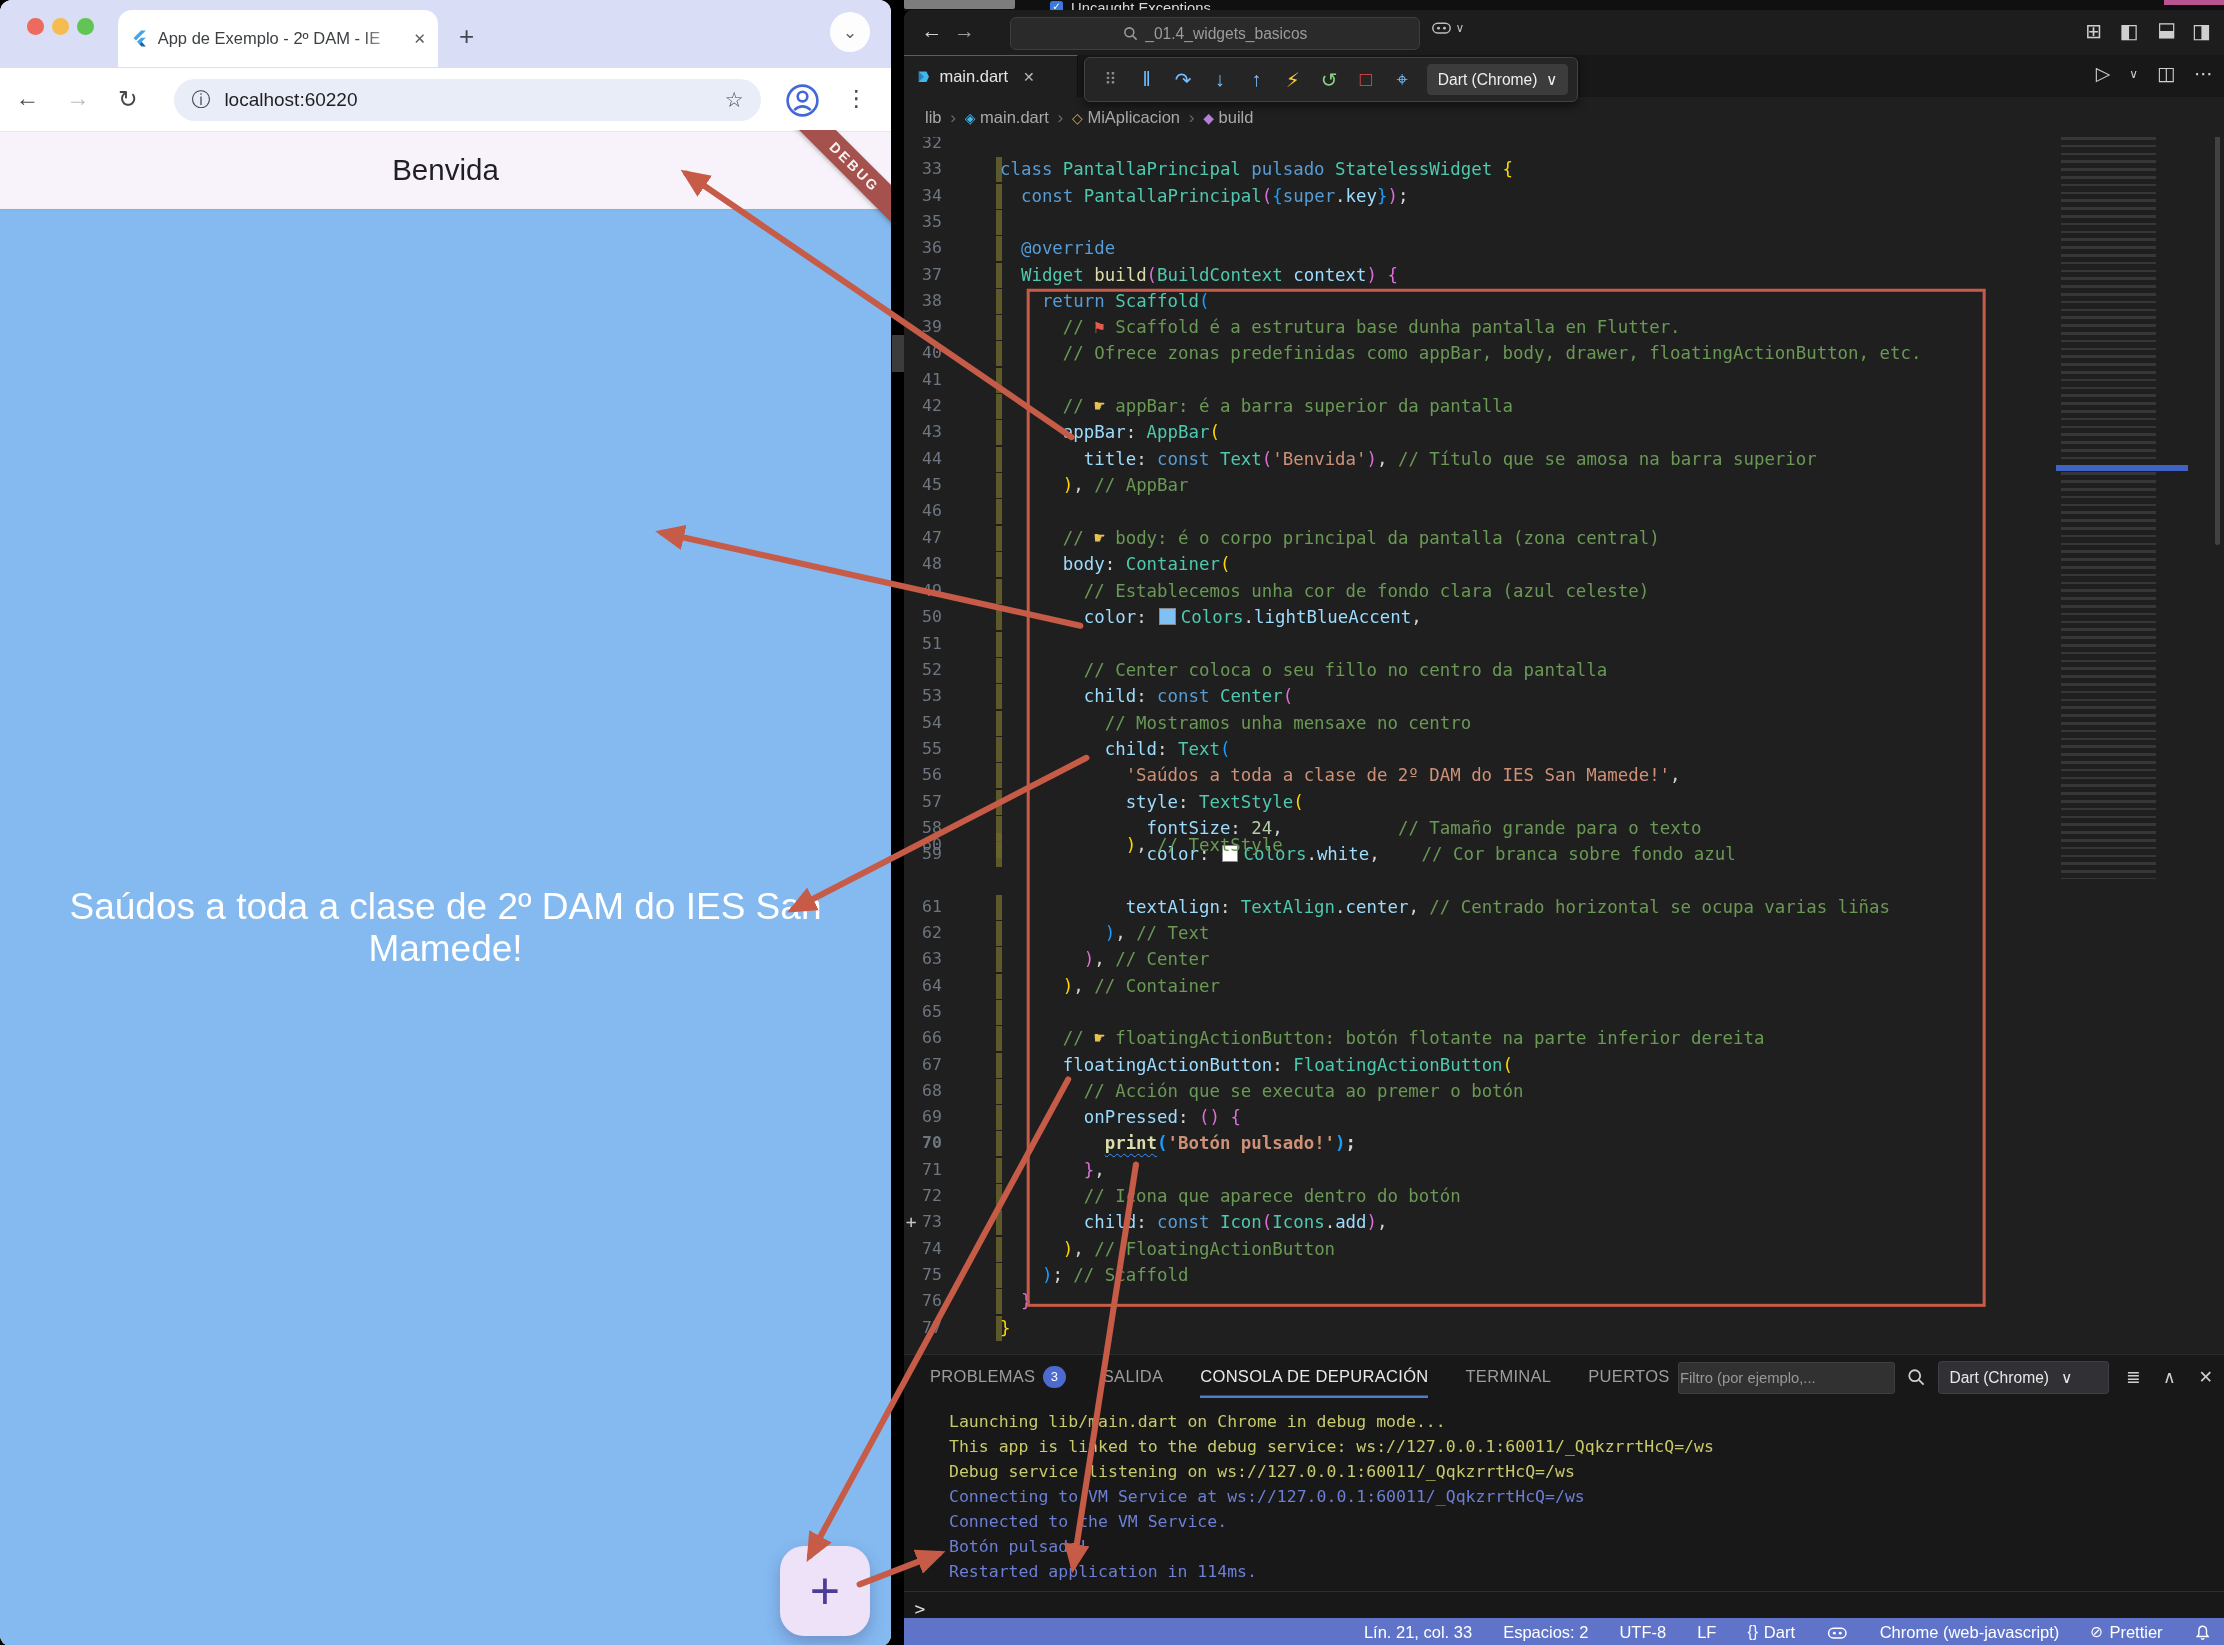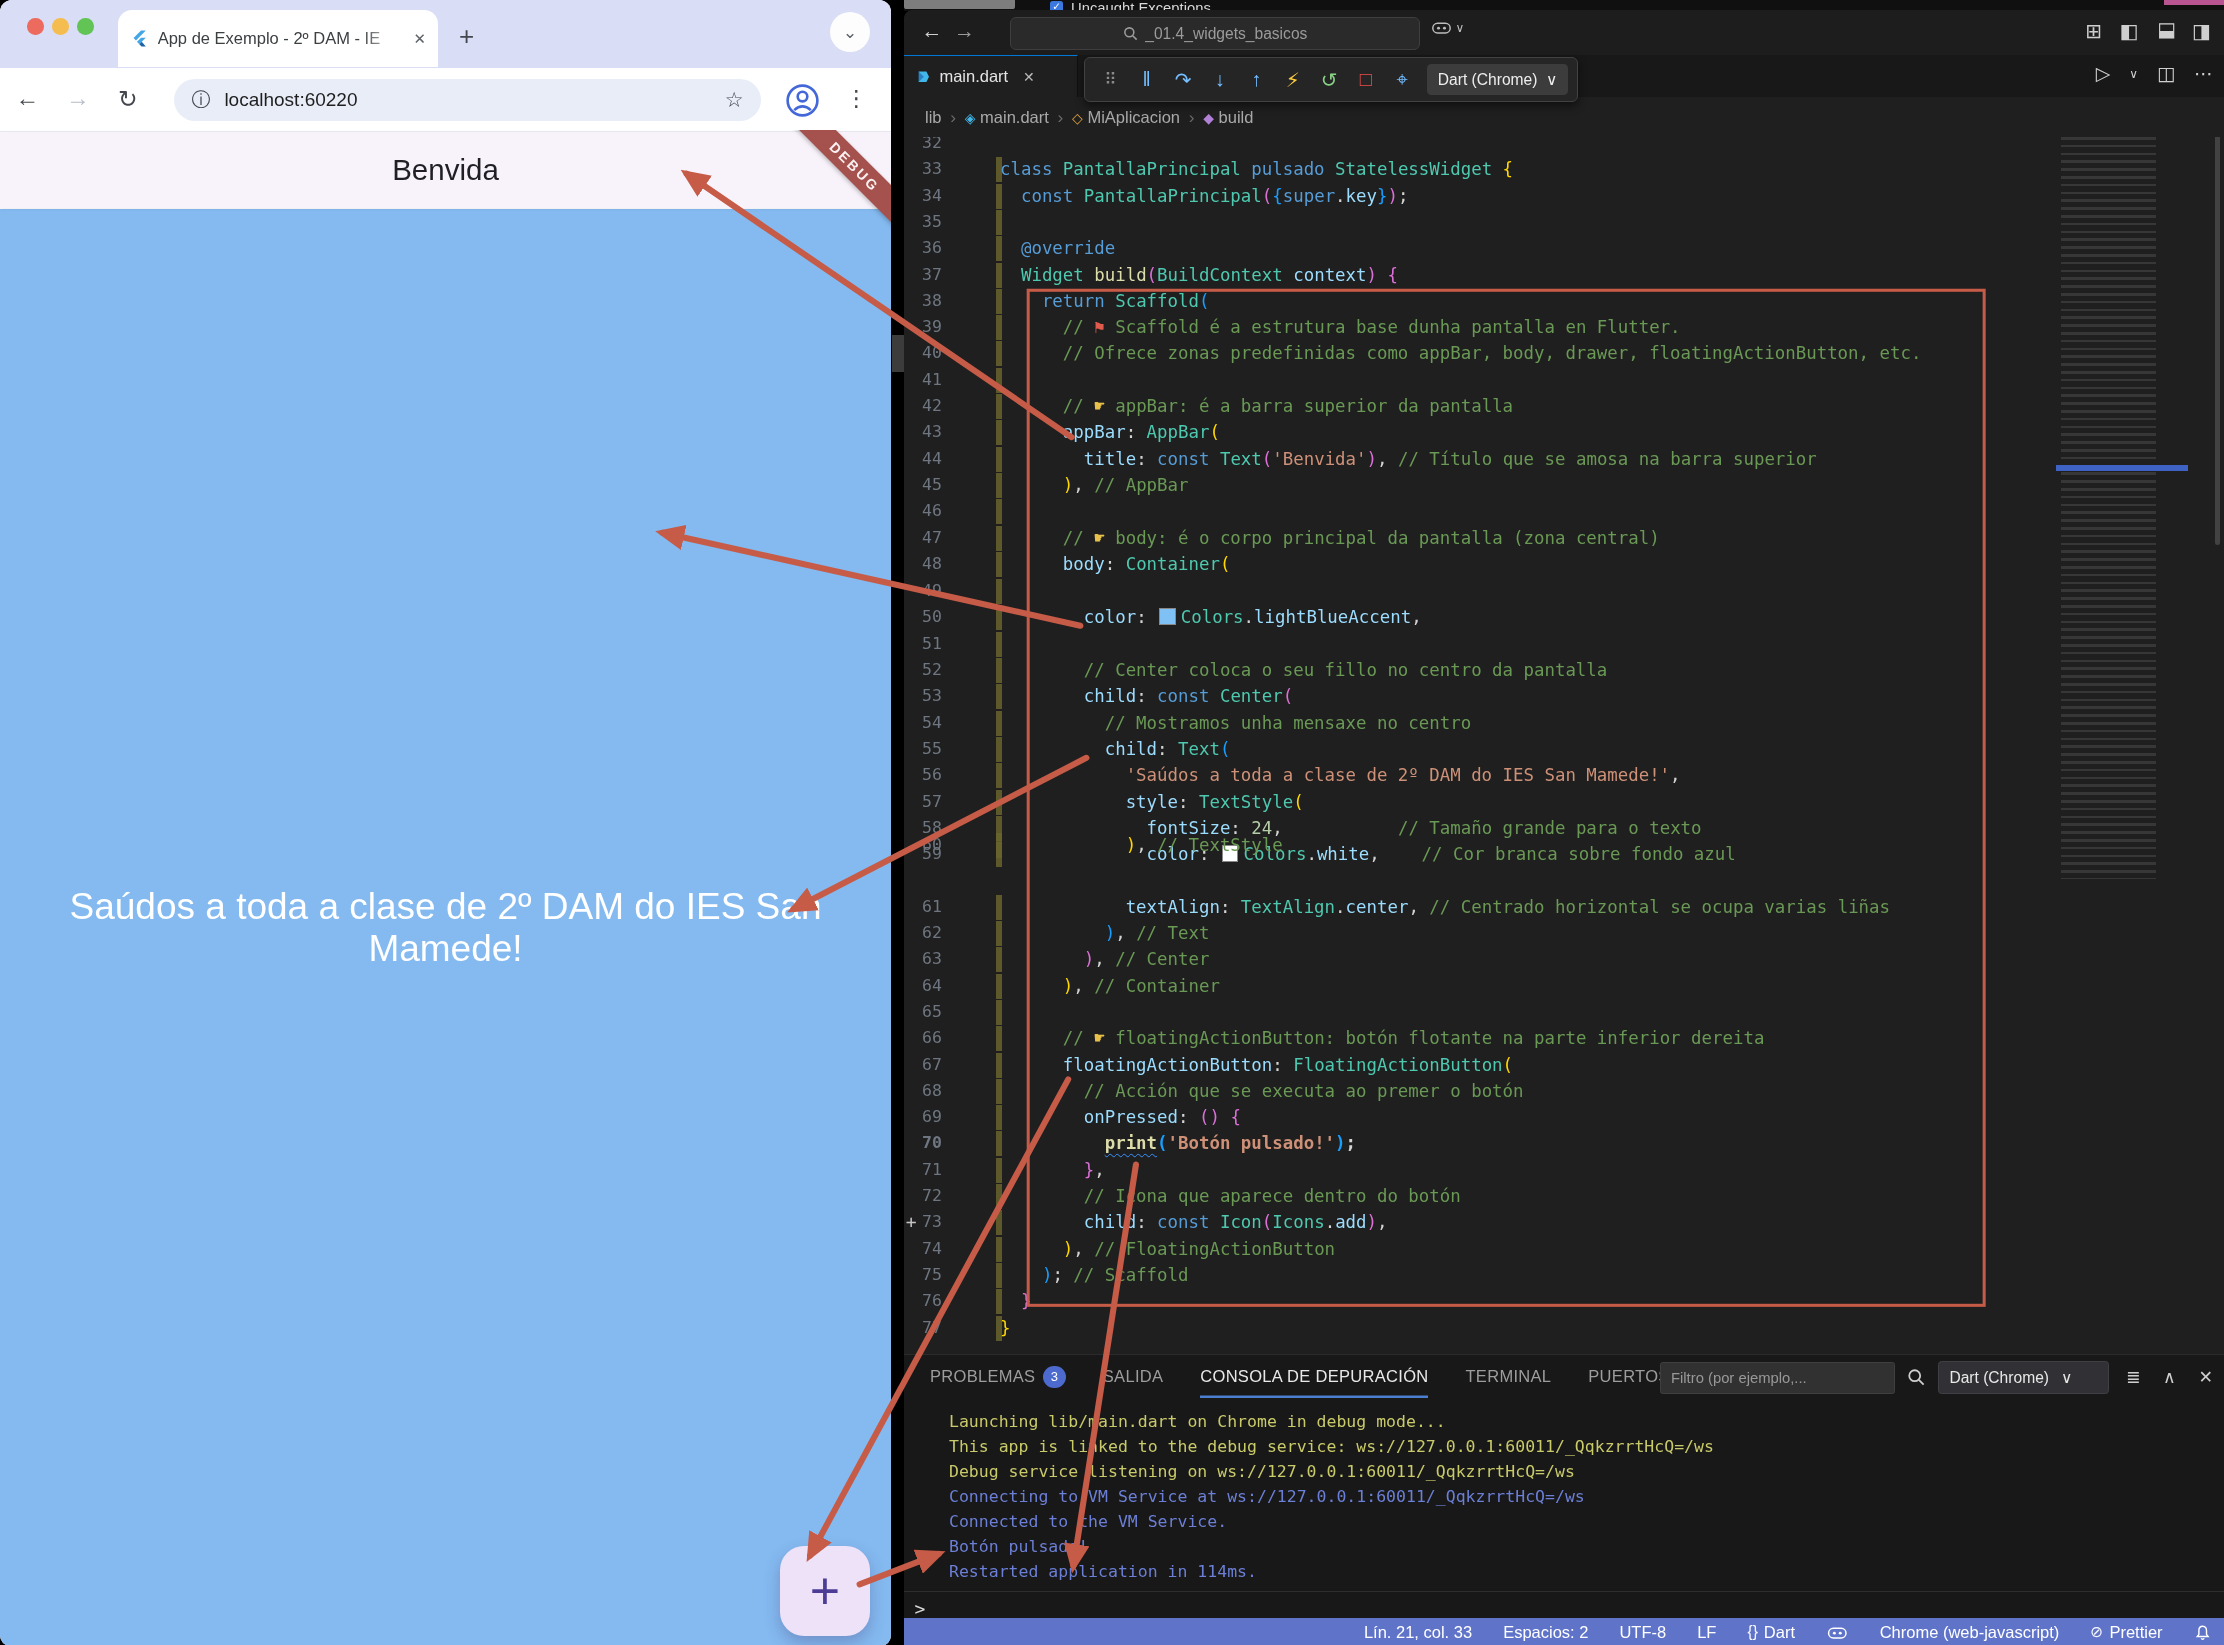--- a/index.html
+++ b/index.html
@@ -57,21 +57,21 @@
   .mm-sel{position:absolute;left:0;top:335px;width:100%;height:5.2px;background:#3f62c5;}
   .scroll-thumb{position:absolute;right:5.2px;top:0;width:5.2px;height:415px;background:#5f5f5f;opacity:.55;border-radius:2.6px;}
   
   .vs-panel{position:absolute;left:0;top:1344px;width:100%;height:264px;background:#181818;border-top:0.9px solid #2b2b2b;box-sizing:border-box;}
   .panel-tabs{position:absolute;left:26px;top:0;height:43px;display:flex;align-items:center;gap:37px;}
   .ptab{display:flex;align-items:center;gap:7.8px;color:#9d9d9d;font-size:16.5px;letter-spacing:0.3px;height:43px;}
   .ptab.active{color:#e9e9e9;box-shadow:inset 0 -2.6px 0 #4d7fd0;}
   .pbadge{width:22.6px;height:22.6px;border-radius:50%;background:#4d6bce;color:#fff;font-size:13px;display:flex;align-items:center;justify-content:center;}
   .panel-right{position:absolute;right:12px;top:6px;display:flex;align-items:center;gap:12px;}
   .pfilter{width:213px;height:29.5px;background:#313131;border:0.9px solid #3f3f3f;border-radius:2.6px;color:#cfcfcf;
-           font-size:14.8px;padding:0 10px;outline:none;font-family:inherit;}
+           font-size:14.8px;padding:0 1px;outline:none;font-family:inherit;}
   .pfilter::placeholder{color:#989898;}
   .sess-select{height:31px;background:#313135;border:0.9px solid #3f3f46;border-radius:3.5px;color:#e8e8e8;font-size:15.6px;
                display:flex;align-items:center;gap:12px;padding:0 10.4px;min-width:148px;}
   .pact{color:#cfcfcf;font-size:17.4px;margin-left:5.2px;}
   #console-lines{position:absolute;left:45px;top:54px;font-family:"DejaVu Sans Mono","Liberation Mono",monospace;font-size:16.5px;line-height:25px;}
   .con-y{color:#c9ca6a;} .con-b{color:#6c7fd6;}
   .console-prompt{position:absolute;left:0;top:236px;width:100%;border-top:0.9px solid #2e2e2e;color:#d7d7d7;
                   font-family:"DejaVu Sans Mono",monospace;font-size:18px;padding:5.2px 0 0 10.4px;box-sizing:border-box;}
   .vs-statusbar{position:absolute;left:0;top:1608px;width:100%;height:28px;background:#5f74c9;color:#fff;
                 display:flex;align-items:center;justify-content:flex-end;gap:31px;padding-right:14px;box-sizing:border-box;font-size:16.5px;}
@@ -283,20 +283,21 @@
             <span class="lcode"><span class="t-pun">      </span><span class="t-com">// </span><span class="t-hand">☛</span><span class="t-com"> body: é o corpo principal da pantalla (zona central)</span></span>
           </div>
           <div class="crow" style="top: 421px;">
             <span class="lnum">48</span>
             <i class="gitmark"></i>
             <span class="lcode"><span class="t-pun">      </span><span class="t-prop">body</span><span class="t-pun">: </span><span class="t-cls">Container</span><span class="t-b1">(</span></span>
           </div>
           <div class="crow" style="top: 448px;">
             <span class="lnum">49</span>
             <i class="gitmark"></i>
+            <span class="lcode"><span class="t-pun">        </span><span class="t-com">// Establecemos unha cor de fondo clara (azul celeste)</span></span>
           </div>
           <div class="crow" style="top: 474px;">
             <span class="lnum">50</span>
             <i class="gitmark"></i>
             <span class="lcode"><span class="t-pun">        </span><span class="t-prop">color</span><span class="t-pun">: </span><span class="swatch swb"></span><span class="t-cls">Colors</span><span class="t-pun">.</span><span class="t-prop">lightBlueAccent</span><span class="t-pun">,</span></span>
           </div>
           <div class="crow" style="top: 501px;">
             <span class="lnum">51</span>
             <i class="gitmark"></i>
             <span class="lcode"></span>

